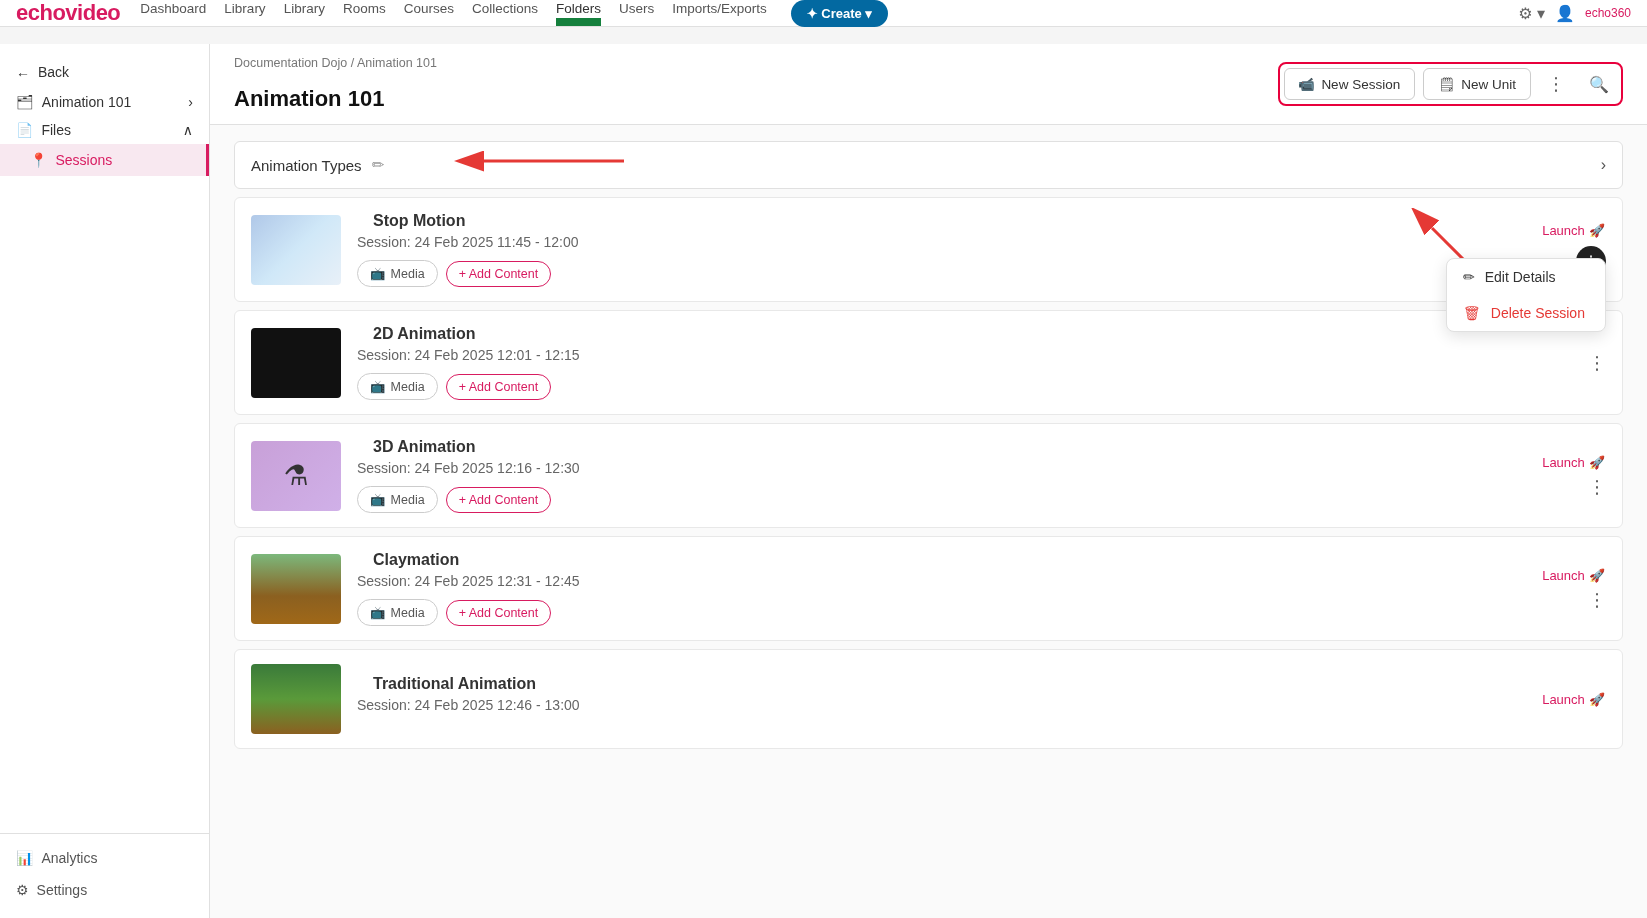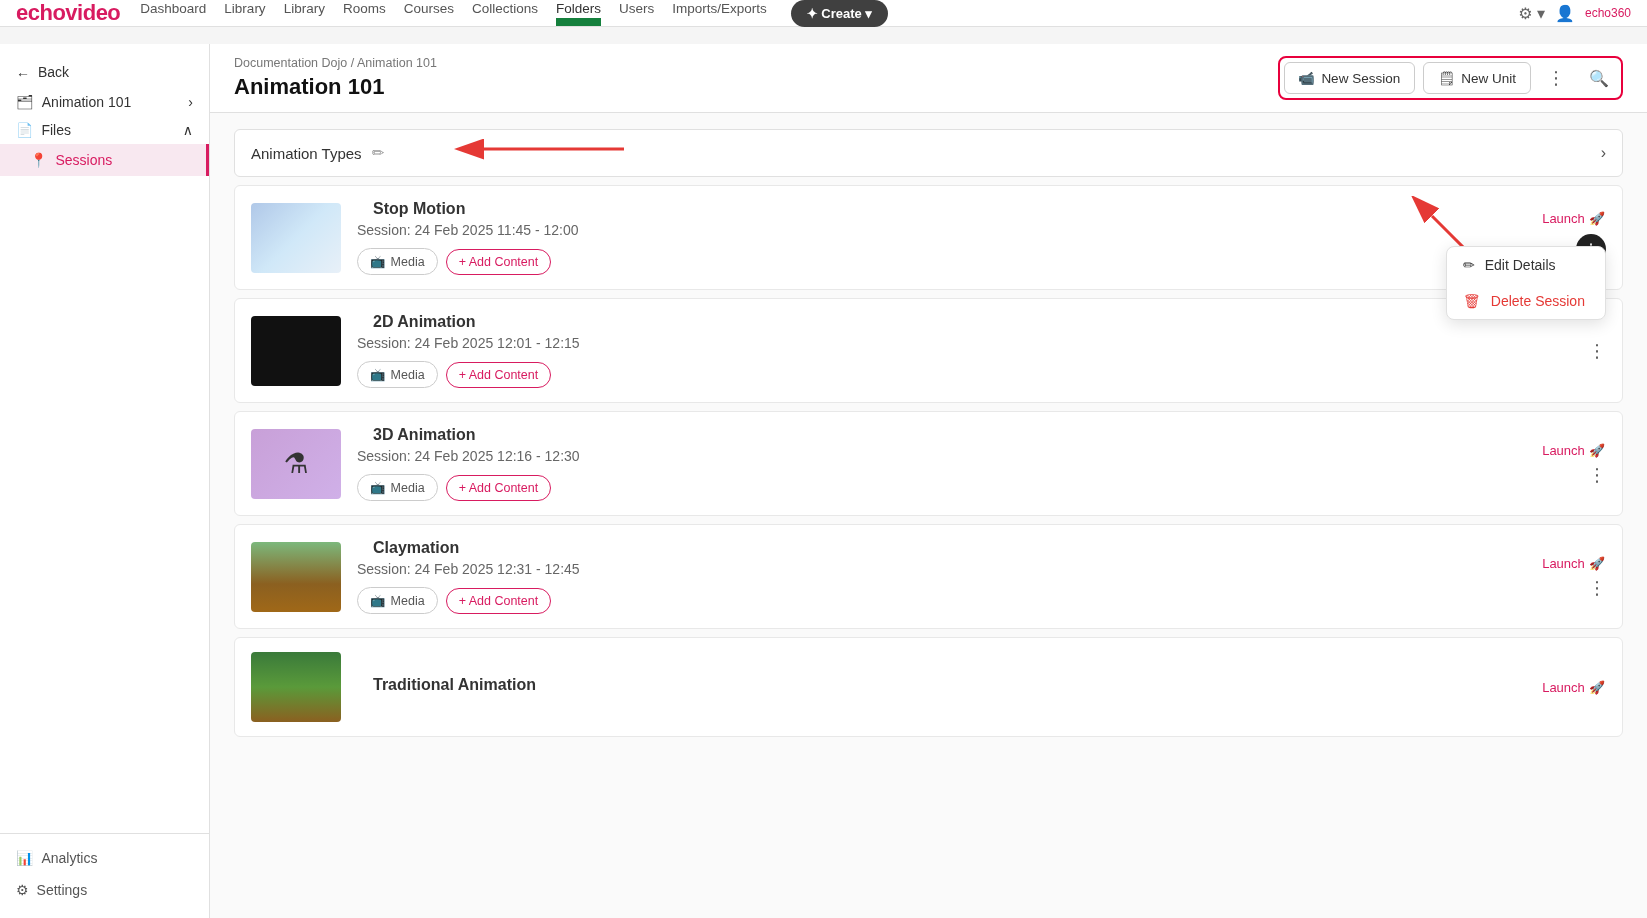--- a/index.html
+++ b/index.html
@@ -4,41 +4,41 @@
   <style>
     * { box-sizing: border-box; margin: 0; padding: 0; }
     body { font-family: -apple-system, BlinkMacSystemFont, 'Segoe UI', sans-serif; font-size: 14px; background: #f5f5f5; color: #333; height: 918px; overflow: hidden; }
 
     
     .topnav { display: flex; align-items: center; background: #fff; border-bottom: 1px solid #e0e0e0; height: 27px; padding: 0 16px; gap: 20px; position: fixed; top: 0; left: 0; right: 0; z-index: 100; }
     .logo { color: #d81b60; font-size: 22px; font-weight: 700; letter-spacing: -0.5px; }
     .topnav-links { display: flex; gap: 18px; }
     .topnav-link { color: #555; text-decoration: none; font-size: 13.5px; cursor: pointer; }
     .topnav-link.active { color: #333; font-weight: 400; border-bottom: 8px solid #15803d; padding-bottom: 2px; }
-    .create-btn { background: #404040; color: #fff; border: none; border-radius: 20px; padding: 6px 16px; font-size: 13px; font-weight: 600; cursor: pointer; display: flex; align-items: center; gap: 6px; margin-left: 4px; }
+    .create-btn { background: #0369a1; color: #fff; border: none; border-radius: 20px; padding: 6px 16px; font-size: 13px; font-weight: 600; cursor: pointer; display: flex; align-items: center; gap: 6px; margin-left: 4px; }
     .topnav-right { margin-left: auto; display: flex; align-items: center; gap: 10px; }
     .topnav-icon { color: #666; cursor: pointer; font-size: 16px; }
 
     
     .app-body { display: flex; margin-top: 44px; height: calc(918px - 44px); }
 
     
     .sidebar { width: 210px; background: #fff; border-right: 1px solid #e0e0e0; display: flex; flex-direction: column; padding: 12px 0; flex-shrink: 0; }
     .sidebar-back { display: flex; align-items: center; gap: 8px; padding: 8px 16px; color: #333; cursor: pointer; font-size: 14px; }
     .sidebar-section { padding: 6px 16px; font-size: 14px; color: #333; display: flex; align-items: center; gap: 8px; cursor: pointer; }
     .sidebar-section.folder { font-weight: 500; }
     .sidebar-item { padding: 8px 16px 8px 30px; font-size: 14px; cursor: pointer; display: flex; align-items: center; gap: 8px; }
     .sidebar-item.active { background: #f8e8f0; color: #d81b60; border-right: 3px solid #d81b60; font-weight: 500; }
     .sidebar-bottom { margin-top: auto; border-top: 1px solid #e0e0e0; padding-top: 8px; }
     .sidebar-bottom-item { display: flex; align-items: center; gap: 8px; padding: 8px 16px; cursor: pointer; color: #555; font-size: 14px; }
 
     
     .main { flex: 1; overflow-y: auto; background: #fafafa; }
     .main-header { background: #fff; padding: 12px 24px; border-bottom: 1px solid #e0e0e0; display: flex; align-items: center; justify-content: space-between; }
-    .breadcrumb { font-size: 12.5px; color: #d81b60; margin-bottom: 4px; }
+    .breadcrumb { font-size: 12.5px; color: #d81b60; margin-bottom: 16px; }
     .breadcrumb span { color: #777; }
     .page-title { font-size: 22px; font-weight: 700; color: #111; }
     .header-actions { display: flex; align-items: center; gap: 8px; border: 2px solid #e8003c; border-radius: 8px; padding: 4px; }
     .btn-new-session { display: flex; align-items: center; gap: 6px; border: 1px solid #ccc; border-radius: 6px; padding: 7px 14px; background: #fff; cursor: pointer; font-size: 13.5px; font-weight: 500; color: #333; }
     .btn-new-unit { display: flex; align-items: center; gap: 6px; border: 1px solid #ccc; border-radius: 6px; padding: 7px 14px; background: #fff; cursor: pointer; font-size: 13.5px; font-weight: 500; color: #333; }
     .btn-more { border: none; background: none; cursor: pointer; font-size: 18px; color: #555; padding: 4px 8px; }
     .btn-search { border: none; background: none; cursor: pointer; font-size: 16px; color: #555; padding: 4px 8px; }
 
     
     .content { padding: 0 24px 24px; }
@@ -306,20 +306,21 @@
             <button class="btn-dots">⋮</button>
           </div>
         </div>
 
         <div class="session-card">
           <div class="session-thumb">
             <div class="thumb-traditional"></div>
           </div>
           <div class="session-info">
             <div class="session-name">Traditional Animation</div>
+            <div class="session-date">Session: 24 Feb 2025 12:46 - 13:00</div>
           </div>
           <div class="session-right">
             <button class="btn-launch">
               <span>Launch</span>
               <span>🚀</span>
             </button>
           </div>
         </div>
 
       </div>

